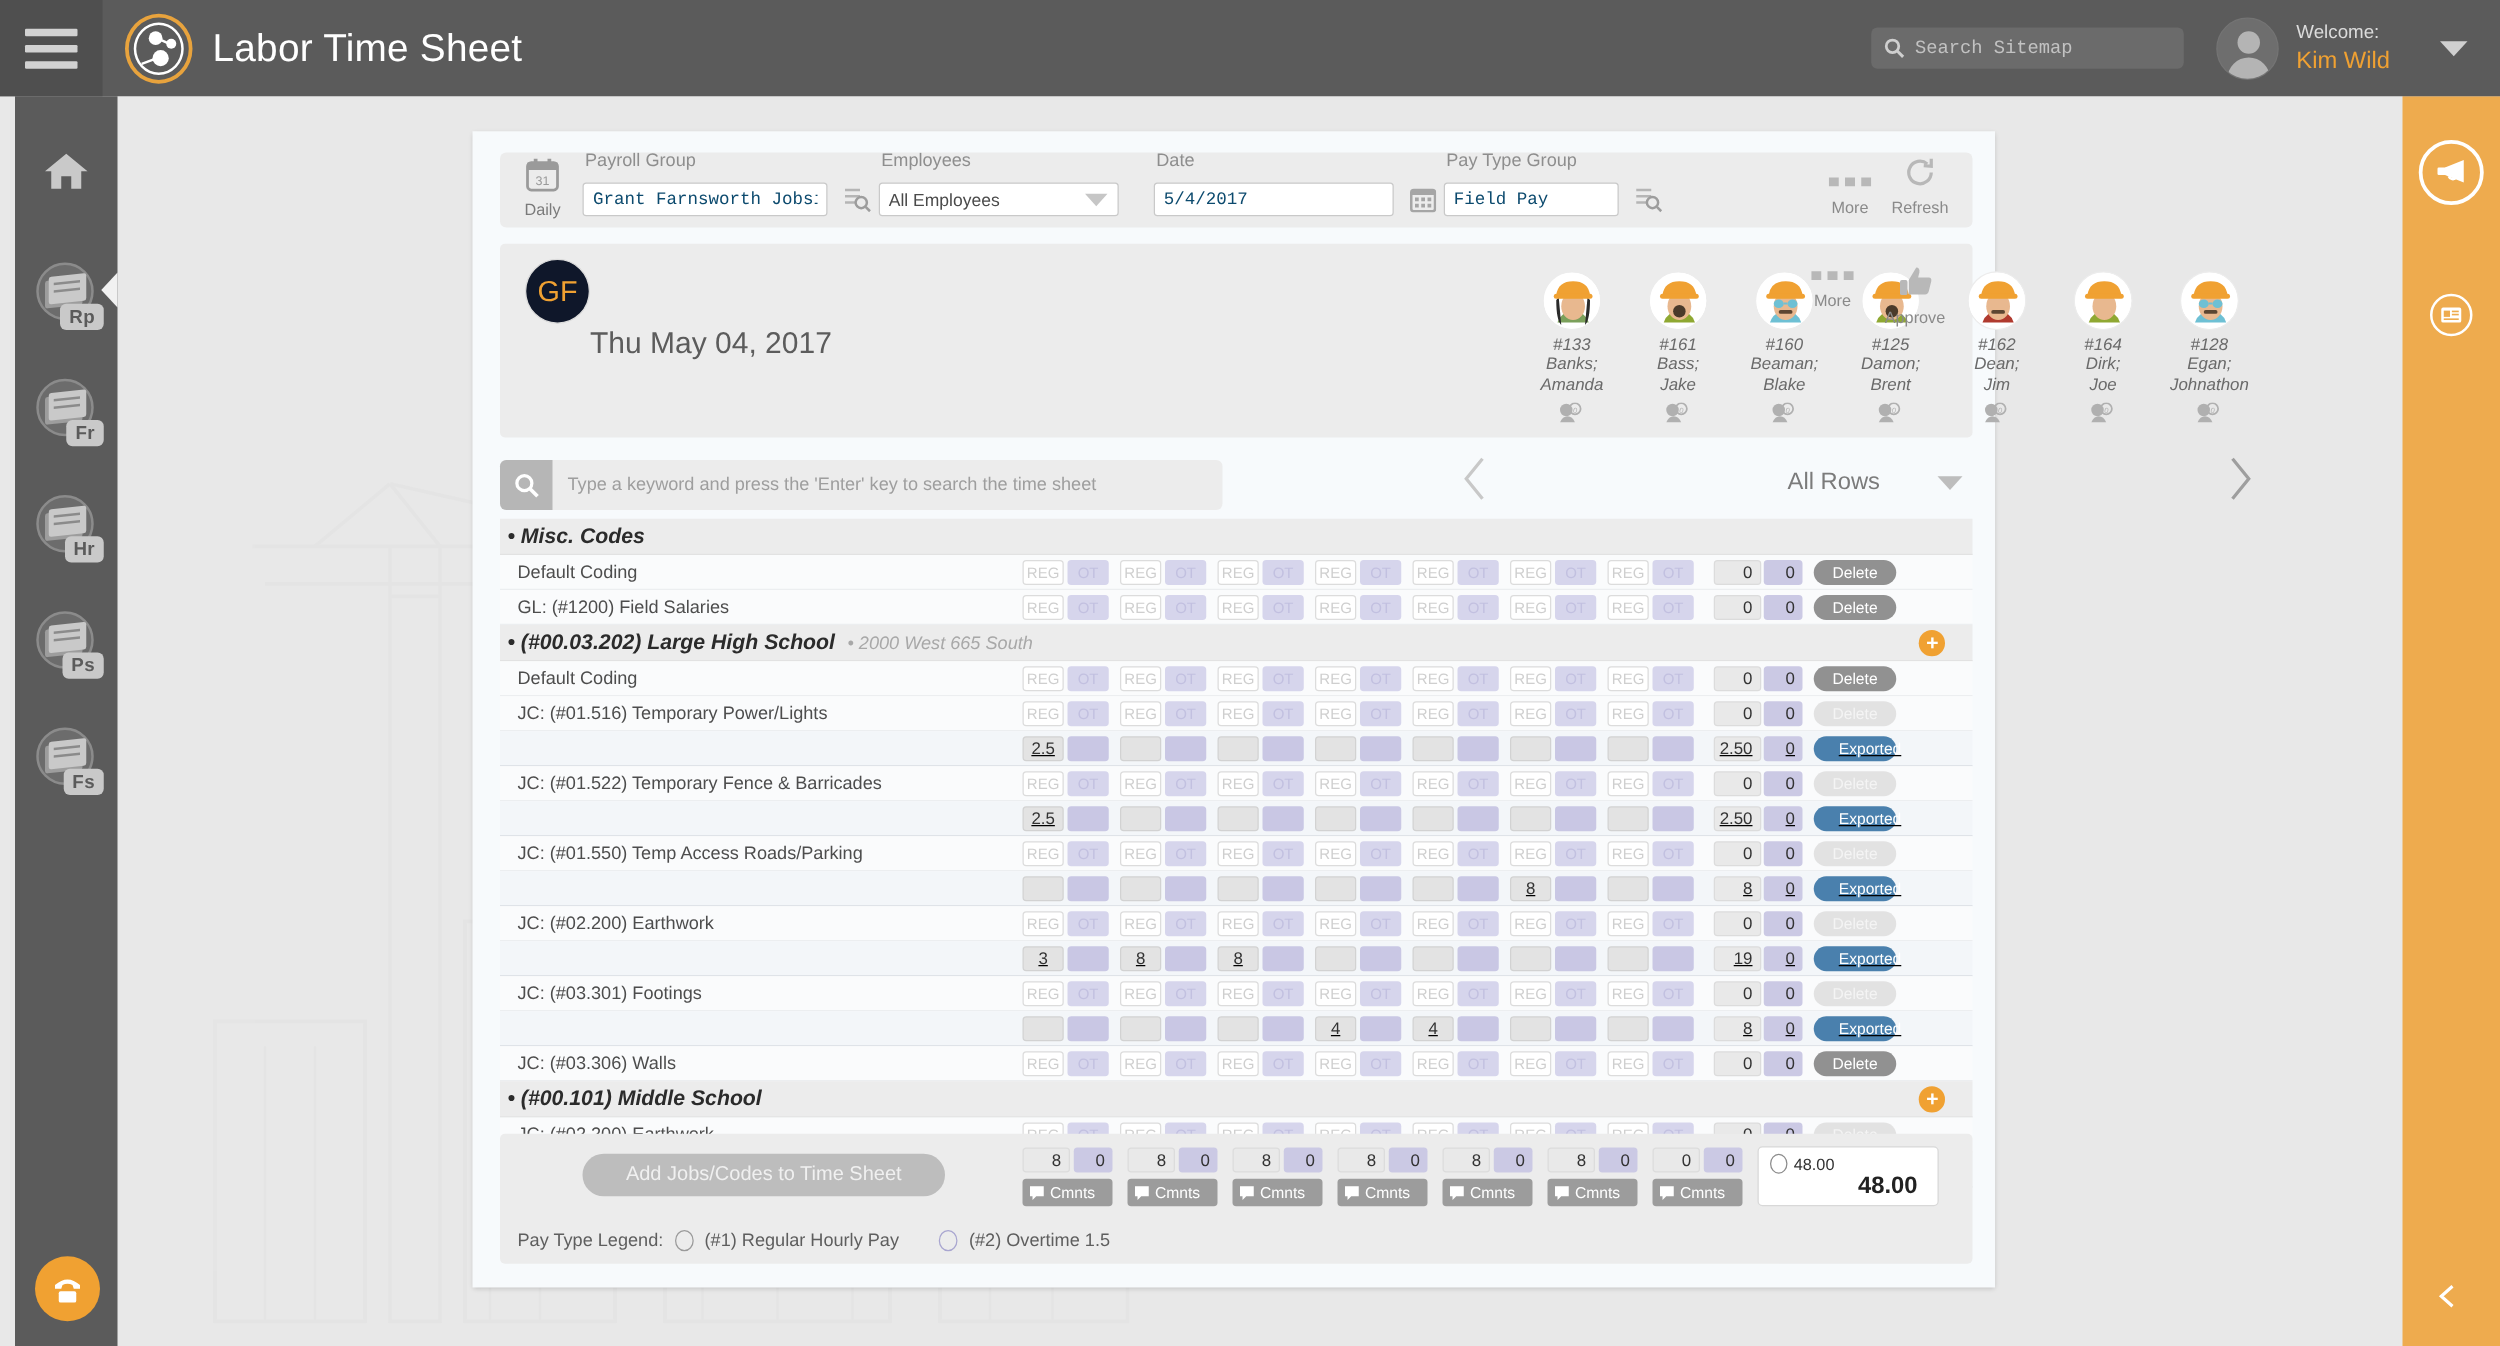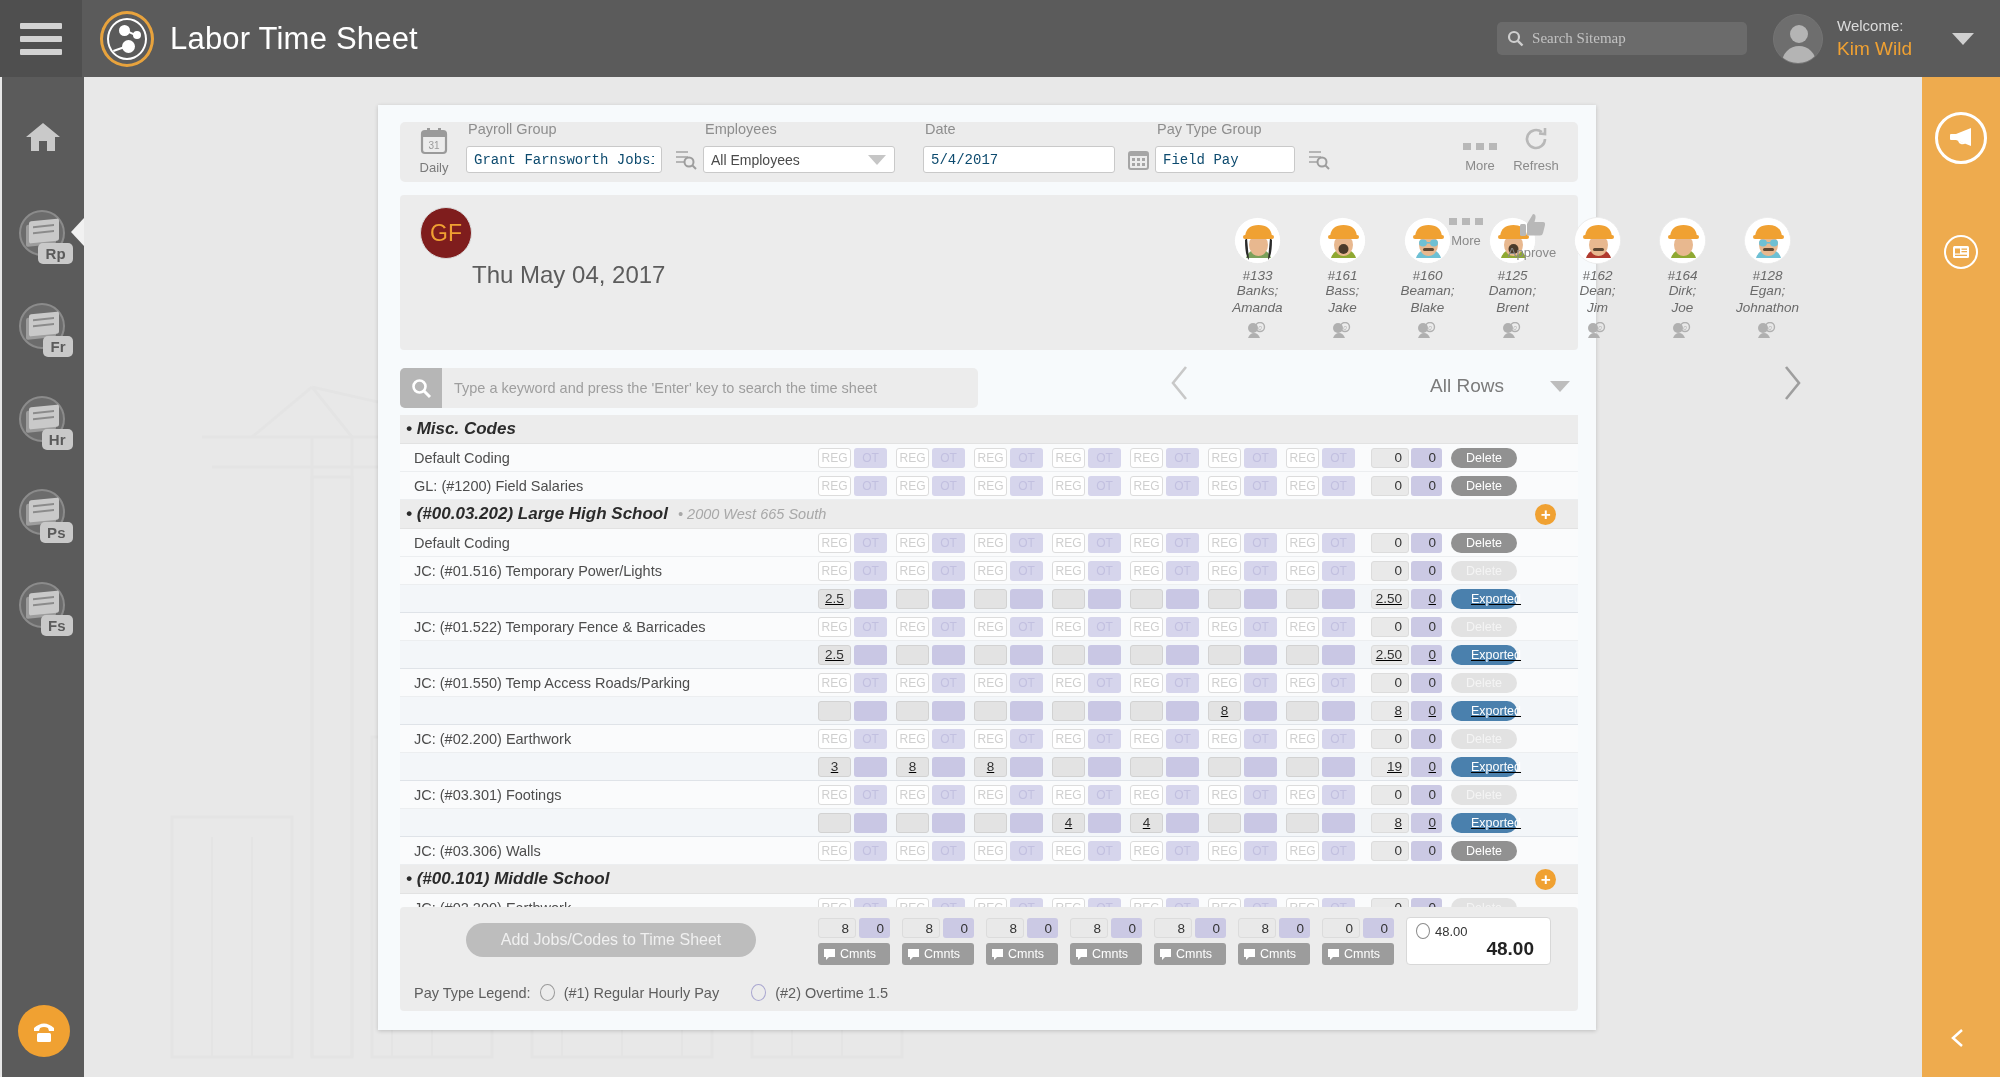--- a/index.html
+++ b/index.html
@@ -42,37 +42,37 @@
   #brand-title{ color:#fff; font-size:31px; font-weight:400; letter-spacing:.2px; }
 
   #topbar-right{ margin-left:auto; display:flex; align-items:center; gap:0; padding-right:16px; }
   #search-sitemap{
     width:250px; height:33px; background:#6b6b6b; border-radius:5px;
     display:flex; align-items:center; padding:0 10px; gap:8px; margin-right:26px;
   }
   #search-sitemap svg{ flex:0 0 auto; }
   #search-sitemap input{
     background:transparent; border:none; outline:none; color:#e5e5e5;
-    font-family:Liberation Serif, serif; font-size:15px; width:100%;
+    font-family:Liberation Mono, monospace; font-size:15px; width:100%;
   }
   #search-sitemap input::placeholder{ color:#c2c2c2; }
   #avatar-top{
     width:50px;height:50px;border-radius:50%;background:#6e6e6e;position:relative;overflow:hidden;
     margin-right:14px; border:1px solid #747474;
   }
   #avatar-top .head{position:absolute;width:18px;height:18px;border-radius:50%;background:#b4b4b4;left:16px;top:10px;}
   #avatar-top .body{position:absolute;width:34px;height:22px;border-radius:17px 17px 0 0;background:#b4b4b4;left:8px;top:31px;}
   #welcome{ line-height:1.35; margin-right:40px;}
   #welcome .w1{ color:#dcdcdc; font-size:15px; }
   #welcome .w2{ color:#f0a132; font-size:19px; }
   #caret-down{ width:0;height:0;border-left:11px solid transparent;border-right:11px solid transparent;border-top:12px solid #d0d0d0; margin-right:10px; cursor:pointer;}
 
   
   #leftrail{
-    position:absolute; left:2px; top:77px; width:82px; bottom:0; background:#5b5b5b; z-index:25;
+    position:absolute; left:12px; top:77px; width:82px; bottom:0; background:#5b5b5b; z-index:25;
   }
   .rail-item{
     width:82px; height:75px; display:flex; align-items:center; justify-content:center;
     position:relative; cursor:pointer;
   }
   .rail-icon-wrap{ position:relative; width:52px; height:52px; }
   .rail-circle{
     position:absolute; left:2px; top:0; width:46px;height:46px;border-radius:50%;
     background:#6c6c6c; border:2px solid #8b8b8b;
   }
@@ -145,21 +145,21 @@
   .lookup-ico{ margin:0 6px 3px 3px; cursor:pointer; }
   .toolbtn{ width:56px; text-align:center; cursor:pointer; }
   .toolbtn .tlbl{ font-size:13px; color:#8a8a8a; margin-top:2px;}
 
   
   #empstrip{
     position:absolute; left:22px; top:90px; width:1178px; height:155px; background:#ececec; border-radius:4px;
   }
   #gf-avatar{
     position:absolute; left:20px; top:12px; width:52px;height:52px;border-radius:50%;
-    background:#7f1d1d; border:1px solid #dcdcdc; display:flex;align-items:center;justify-content:center;
+    background:#0f172a; border:1px solid #dcdcdc; display:flex;align-items:center;justify-content:center;
     color:#f0a132; font-size:23px;
   }
   #datelabel{ position:absolute; left:72px; top:66px; font-size:24px; color:#5c5c5c; }
   #emp-prev{ position:absolute; left:790px; top:258px; cursor:pointer; z-index:3;}
   #emp-next{ position:absolute; left:1400px; top:258px; cursor:pointer; z-index:3;}
   #emplist{ position:absolute; left:815px; top:16px; display:flex; gap:0px;font-style:italic; }
   .emp{ width:85px; text-align:center; }
   .emp-av{
     width:47px;height:47px;border-radius:50%;background:#fff;margin:6px auto 4px auto;position:relative;overflow:hidden;
     border:1px solid #ececec;

